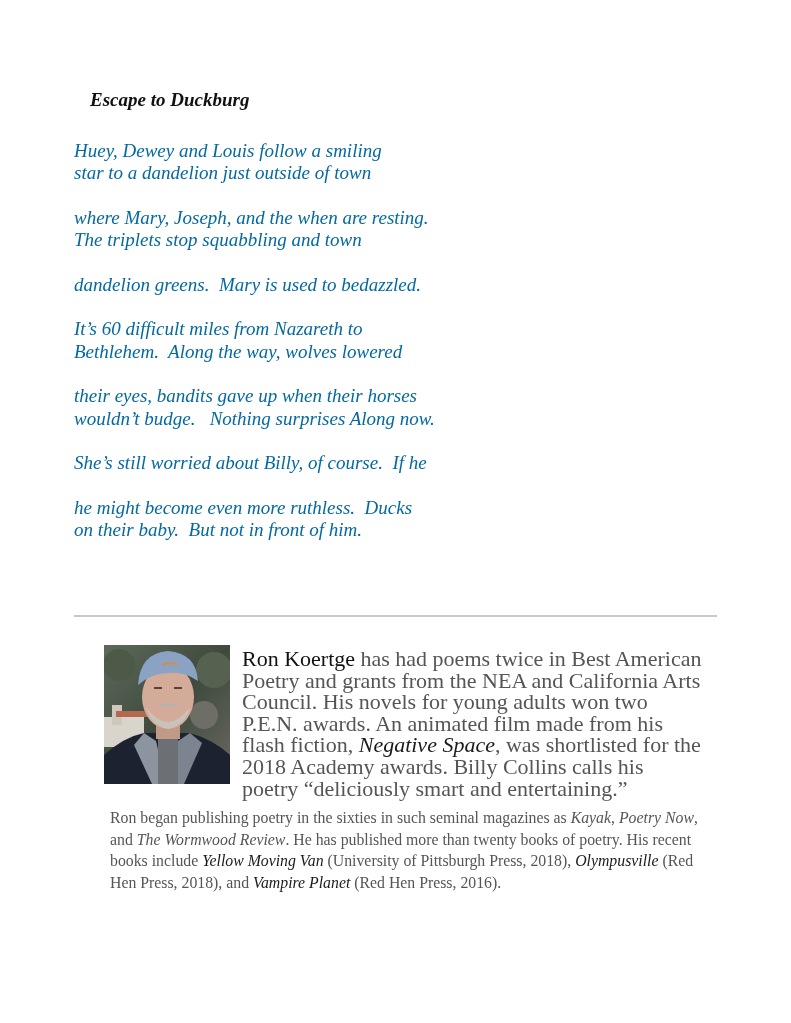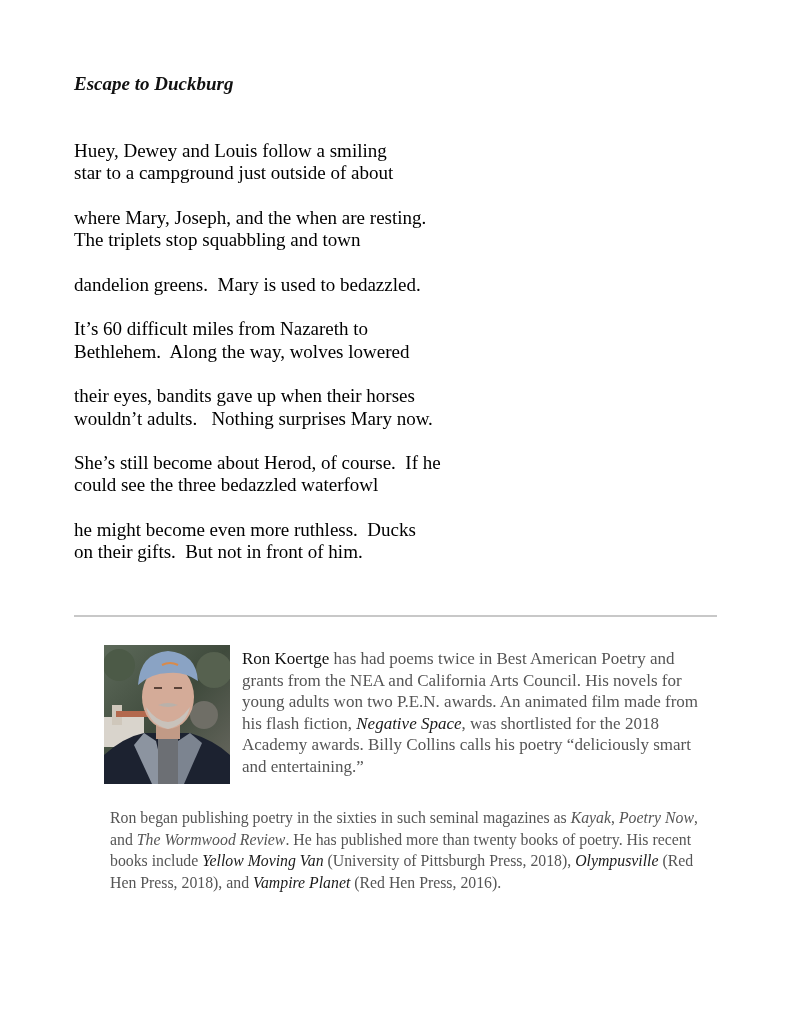--- a/index.html
+++ b/index.html
@@ -12,38 +12,39 @@
       height: 1023px;
       position: relative;
       overflow: hidden;
       font-family: "Liberation Serif", "DejaVu Serif", serif;
       color: #111111;
     }
     .poem-title {
       position: absolute;
       left: 74px;
       top: 72px;
-      margin: 0;
+      margin: 16px;
       font-size: 19px;
       font-weight: bold;
       font-style: italic;
       line-height: 24px;
       color: #111111;
     }
     .poem {
       position: absolute;
       left: 74px;
       top: 140px;
       width: 420px;
     }
     .stanza {
       margin: 0 0 22.3px 0;
       font-size: 19px;
       line-height: 22.3px;
-      color: #000000;
+      color: #0369a1;
+      font-style: italic;
     }
     .stanza .line {
       display: block;
       white-space: pre;
     }
     .rule {
       position: absolute;
       left: 74px;
       top: 615px;
       width: 643px;
@@ -58,21 +59,21 @@
       height: 139px;
       overflow: hidden;
       background: #4a5646;
     }
     .bio-photo svg { display: block; }
     .bio-text {
       position: absolute;
       left: 242px;
       top: 648px;
       width: 460px;
-      font-size: 17px;
+      font-size: 22px;
       line-height: 21.6px;
       color: #555555;
     }
     .bio-text p { margin: 0; }
     .bio-name { color: #111111; }
     .dark-italic { font-style: italic; color: #1a1a1a; }
     .gray-italic { font-style: italic; color: #555555; margin-top: 36px; }
     .bio-more {
       position: absolute;
       left: 110px;
@@ -85,44 +86,43 @@
     }
   </style>
 </head>
 <body>
 
 <h1 class="poem-title">Escape to Duckburg</h1>
 
 <div class="poem">
   <p class="stanza">
     <span class="line">Huey, Dewey and Louis follow a smiling</span>
-    <span class="line">star to a campground just outside of about</span>
+    <span class="line">star to a dandelion just outside of town</span>
   </p>
   <p class="stanza">
     <span class="line">where Mary, Joseph, and the when are resting.</span>
     <span class="line">The triplets stop squabbling and town</span>
   </p>
   <p class="stanza">
     <span class="line">dandelion greens.  Mary is used to bedazzled.</span>
   </p>
   <p class="stanza">
     <span class="line">It’s 60 difficult miles from Nazareth to</span>
     <span class="line">Bethlehem.  Along the way, wolves lowered</span>
   </p>
   <p class="stanza">
     <span class="line">their eyes, bandits gave up when their horses</span>
-    <span class="line">wouldn’t adults.   Nothing surprises Mary now.</span>
+    <span class="line">wouldn’t budge.   Nothing surprises Along now.</span>
   </p>
   <p class="stanza">
-    <span class="line">She’s still become about Herod, of course.  If he</span>
-    <span class="line">could see the three bedazzled waterfowl</span>
+    <span class="line">She’s still worried about Billy, of course.  If he</span>
   </p>
   <p class="stanza">
     <span class="line">he might become even more ruthless.  Ducks</span>
-    <span class="line">on their gifts.  But not in front of him.</span>
+    <span class="line">on their baby.  But not in front of him.</span>
   </p>
 </div>
 
 <div class="rule"></div>
 
 <div class="bio-photo">
   <svg width="126" height="139" viewBox="0 0 126 139" xmlns="http://www.w3.org/2000/svg">
     <defs>
       <linearGradient id="bg" x1="0" y1="0" x2="1" y2="1">
         <stop offset="0" stop-color="#5d6a5a"></stop>

